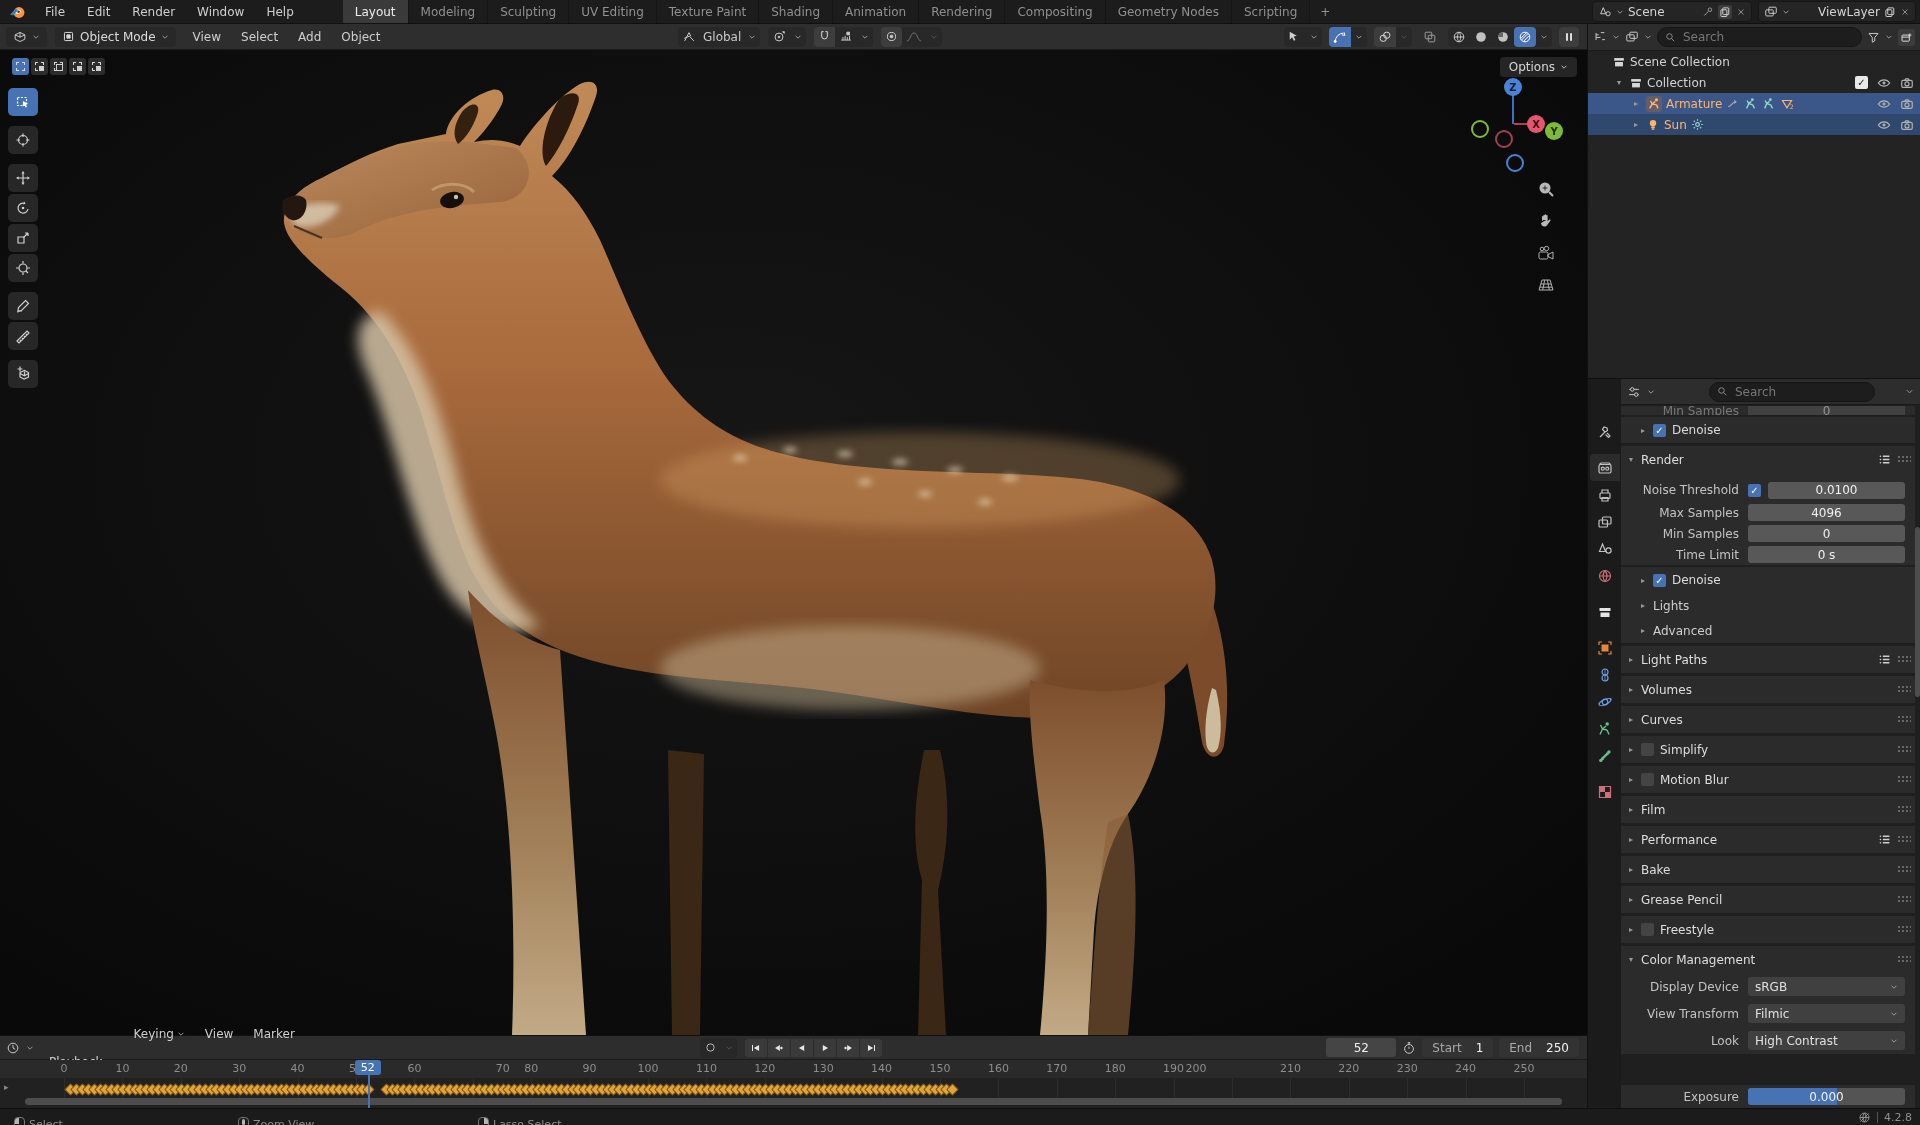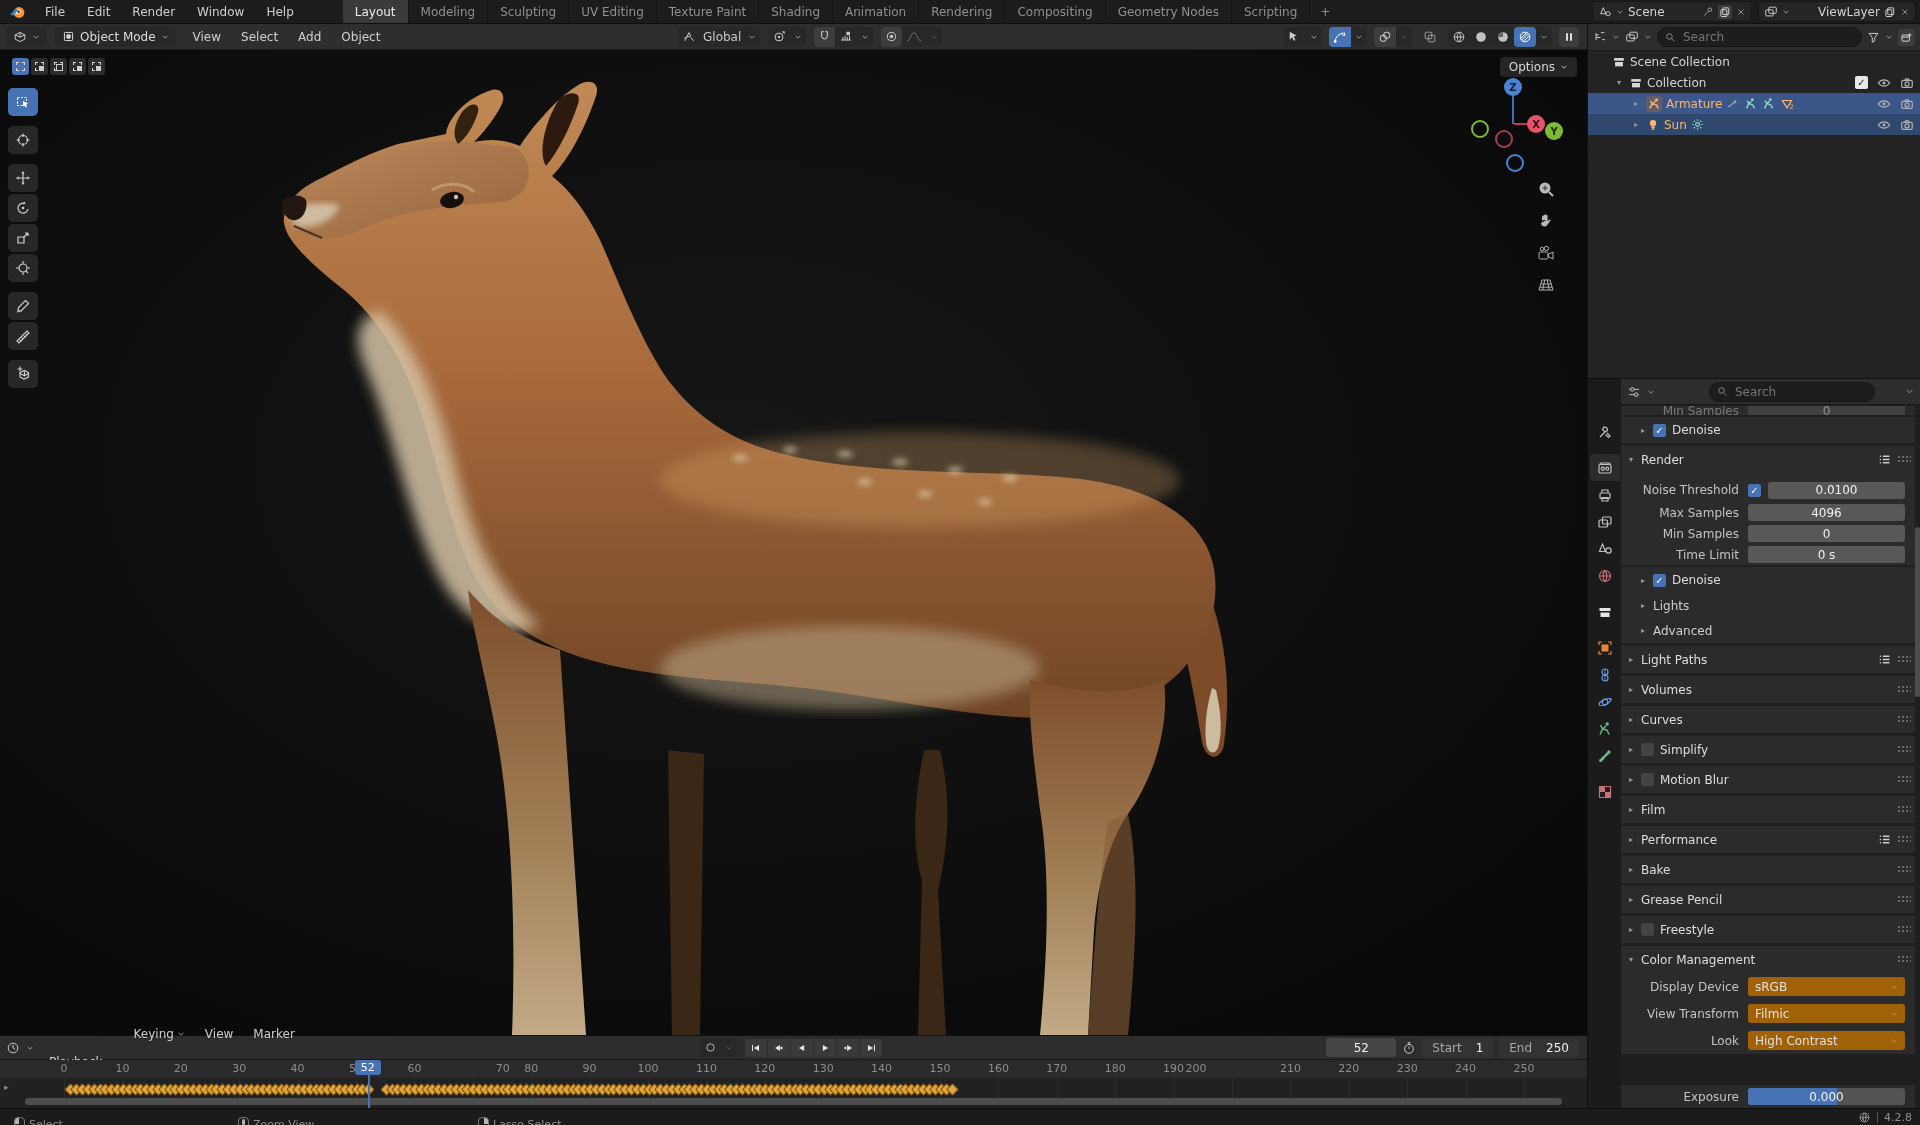--- a/index.html
+++ b/index.html
@@ -107,21 +107,21 @@
   .prow .arrow{width:20px;text-align:center;color:#999;font-size:8px;}
   .prow.gap{margin-top:3px;}
   .prow.panel-h{height:27px;font-size:12px;color:#dedede;}
   .prow.sub{height:25px;padding-left:12px;}
   .prow.tog{height:26px;margin-top:2px;padding-left:12px;}
   .prow.fieldrow{height:21px;}
   .prow.clip{height:9px;overflow:hidden;}
   .plabel{width:118px;text-align:right;padding-right:9px;color:#c3c3c3;flex:none;}
   .pfield{flex:1;margin-right:10px;height:17px;background:#585858;border-radius:3px;color:#f1f1f1;
           display:flex;align-items:center;justify-content:center;}
-  .pselect{flex:1;margin-right:10px;height:19px;background:#a16207;border-radius:3px;color:#e0e0e0;
+  .pselect{flex:1;margin-right:10px;height:19px;background:#404040;border-radius:3px;color:#e0e0e0;
            display:flex;align-items:center;padding:0 7px;gap:12px;}
   .pselect .val{flex:1;}
   .pslider{flex:1;margin-right:10px;height:17px;background:#545454;border-radius:3px;position:relative;overflow:hidden;
            display:flex;align-items:center;justify-content:center;color:#f1f1f1;}
   .pslider .fill{position:absolute;left:0;top:0;bottom:0;background:#4772b3;}
   .pslider .txt{position:relative;}
   .grip{width:14px;height:9px;margin-right:4px;opacity:.55;
         background-image:radial-gradient(circle,#999 1px,transparent 1.2px);background-size:4px 4px;}
   .preset{margin-right:6px;color:#cfcfcf;}
   .pscroll{position:absolute;right:0;top:28px;bottom:4px;width:5px;}

